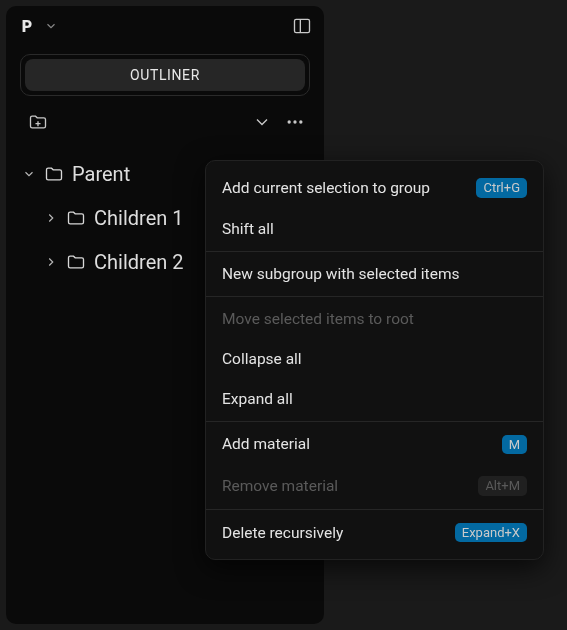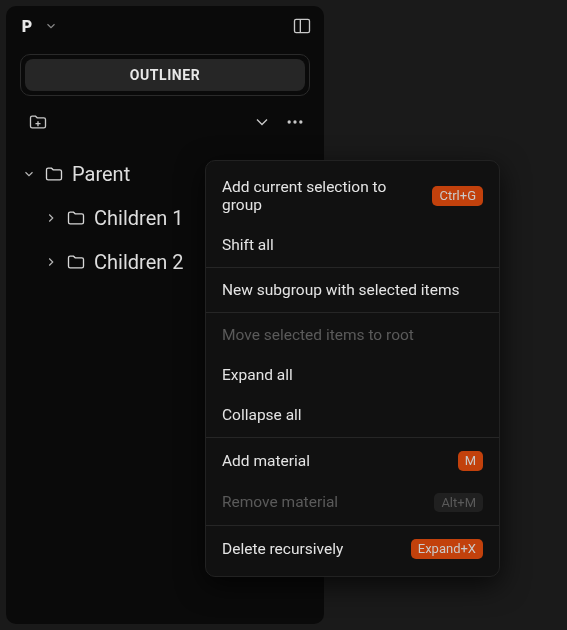--- a/index.html
+++ b/index.html
@@ -61,21 +61,20 @@
       stroke-width: 1.6;
     }
     .tabs {
       display: flex;
       margin: 8px 14px 6px;
       background: #0a0a0a;
       border: 1px solid #2a2a2a;
       border-radius: 10px;
       padding: 4px;
       gap: 4px;
-      font-weight: bold;
     }
     .tab {
       flex: 1;
       text-align: center;
       padding: 8px 0;
       font-size: 14px;
       letter-spacing: 0.6px;
       color: #a8a8a8;
       border-radius: 8px;
       cursor: pointer;
@@ -133,21 +132,21 @@
       width: 20px;
       height: 20px;
       stroke: #d8d8d8;
       fill: none;
       stroke-width: 1.6;
     }
     .context-menu {
       position: absolute;
       left: 205px;
       top: 160px;
-      width: 295px;
+      width: 339px;
       background: #111111;
       border-radius: 10px;
       box-shadow: 0 8px 28px rgba(0,0,0,0.7);
       padding: 6px 0;
       border: 1px solid #222;
     }
     .menu-item {
       display: flex;
       align-items: center;
       padding: 11px 16px;
@@ -157,21 +156,21 @@
       gap: 8px;
     }
     .menu-item.disabled {
       color: #5a5a5a;
       cursor: default;
     }
     .menu-label { flex: 1; }
     .kbd {
       font-size: 13px;
       color: #cacaca;
-      background: #c2410c;
+      background: #0369a1;
       padding: 2px 7px;
       border-radius: 5px;
       line-height: 1.2;
     }
     .menu-item.disabled .kbd {
       color: #5a5a5a;
       background: #202020;
       text-align: right;
     }
     .menu-sep {
@@ -261,24 +260,24 @@
     </div>
     <div class="menu-sep"></div>
     <div class="menu-item">
       <span class="menu-label">New subgroup with selected items</span>
     </div>
     <div class="menu-sep"></div>
     <div class="menu-item disabled">
       <span class="menu-label">Move selected items to root</span>
     </div>
     <div class="menu-item">
+      <span class="menu-label">Collapse all</span>
+    </div>
+    <div class="menu-item">
       <span class="menu-label">Expand all</span>
-    </div>
-    <div class="menu-item">
-      <span class="menu-label">Collapse all</span>
     </div>
     <div class="menu-sep"></div>
     <div class="menu-item">
       <span class="menu-label">Add material</span>
       <span class="kbd">M</span>
     </div>
     <div class="menu-item disabled">
       <span class="menu-label">Remove material</span>
       <span class="kbd">Alt+M</span>
     </div>

